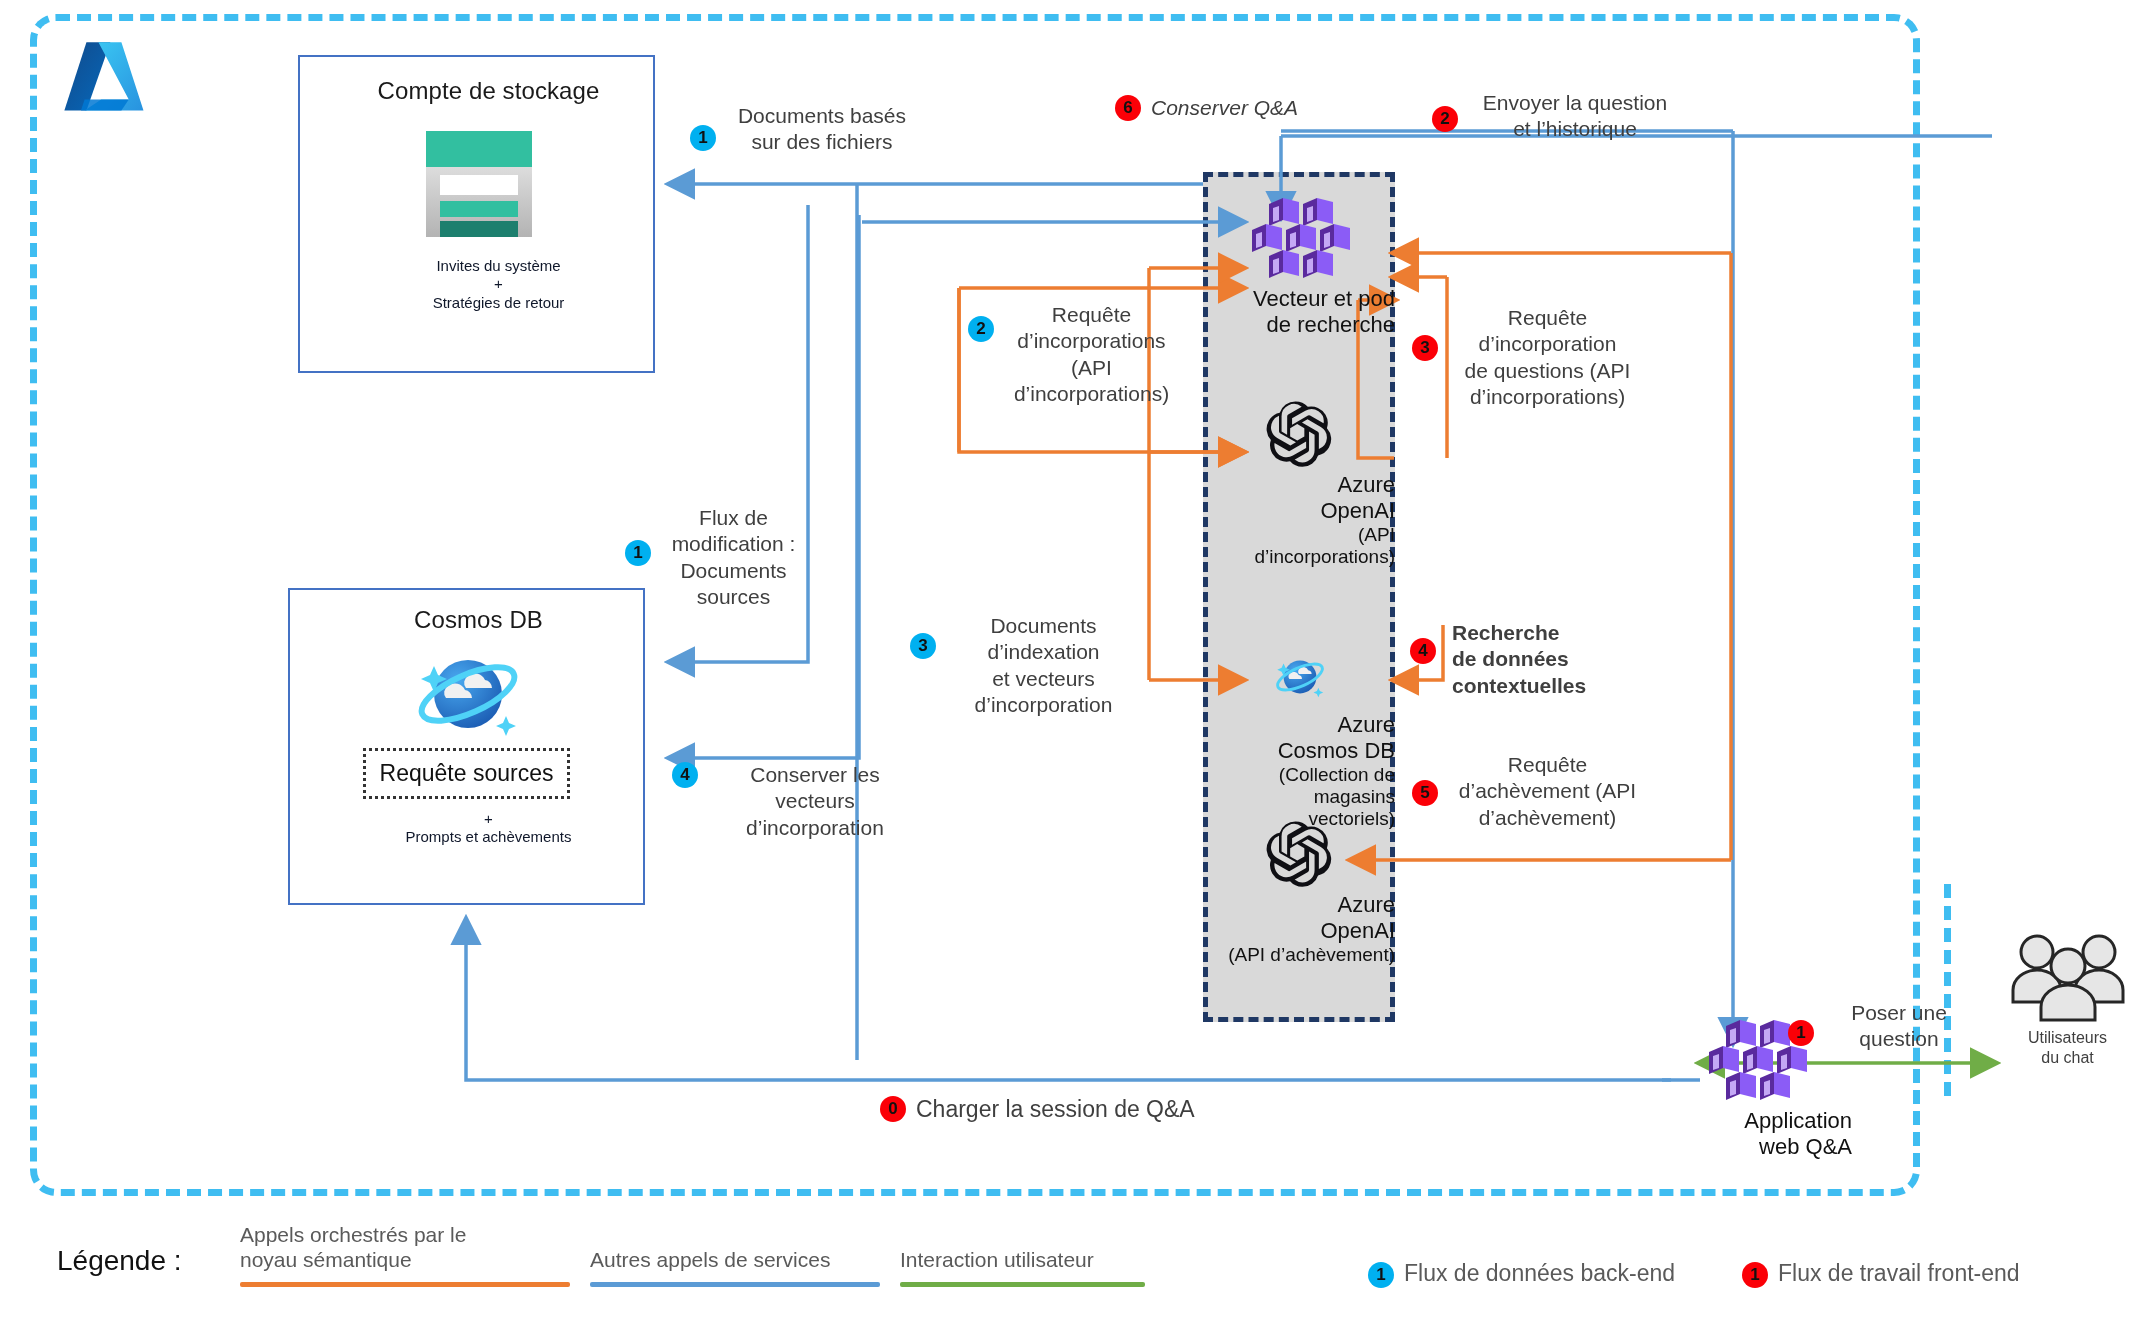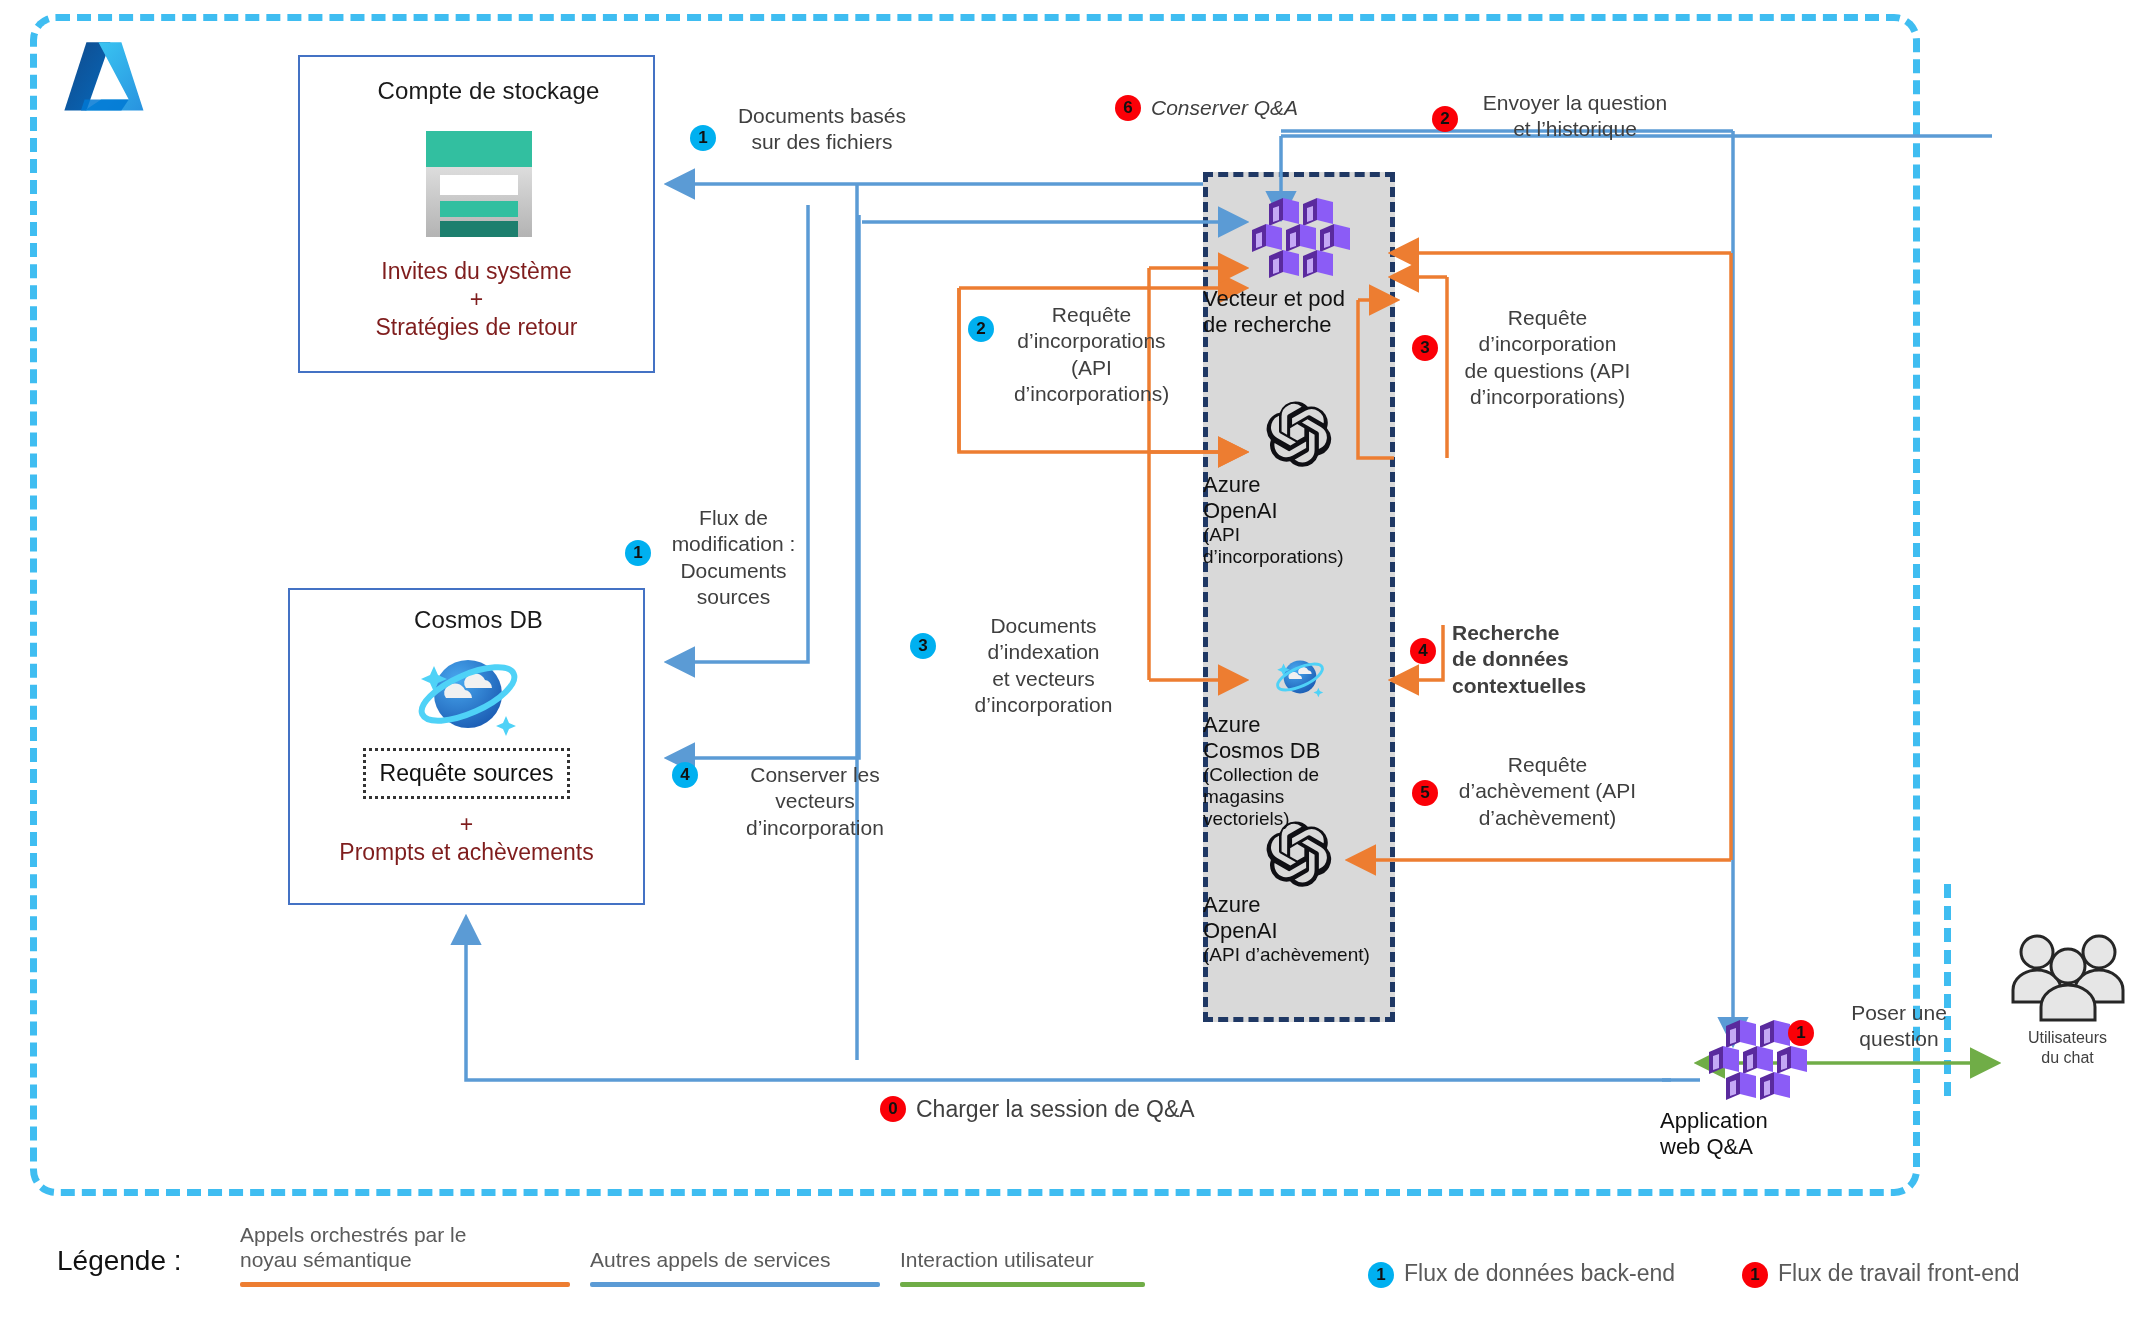--- a/index.html
+++ b/index.html
@@ -28,23 +28,24 @@
     background: #ffffff;
     text-align: center;
   }
   .box-title {
     font-size: 24px;
     color: #1a1a1a;
     letter-spacing: .1px;
     padding-left: 24px;
   }
   .box-sub {
-    font-size: 23px;
-    color: #7f1d1d;
+    font-size: 15px;
+    color: #0f172a;
     line-height: 1.22;
+    margin-left: 22px;
   }
 
   
   #azure-boundary {
     left: 30px; top: 14px;
     width: 1890px; height: 1182px;
     border: 7px dashed #3fbdf1;
     border-radius: 26px;
   }
   #zone-divider {
@@ -79,21 +80,21 @@
     font-weight: bold;
     line-height: 26px;
     text-align: center;
   }
   .badge-blue { background: #00b0f0; }
   .badge-red  { background: #fb0007; }
 
   .node-cap {
     font-size: 22px;
     color: #111;
-    text-align: left;
+    text-align: right;
     line-height: 1.18;
   }
   .node-cap small { font-size: 19px; display: block; line-height: 1.15; }
 
   
   .dotted-inner {
     border: 3px dotted #333;
     font-size: 23px;
     color: #111;
     padding: 9px 14px;

